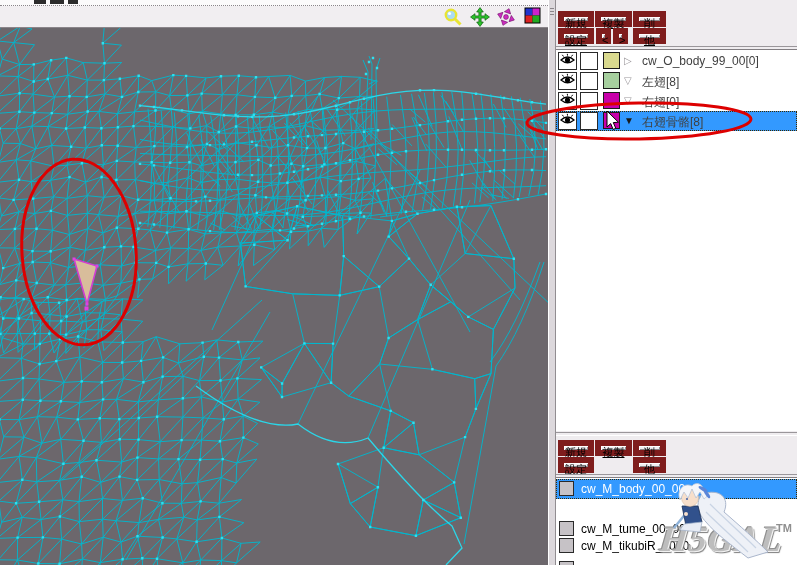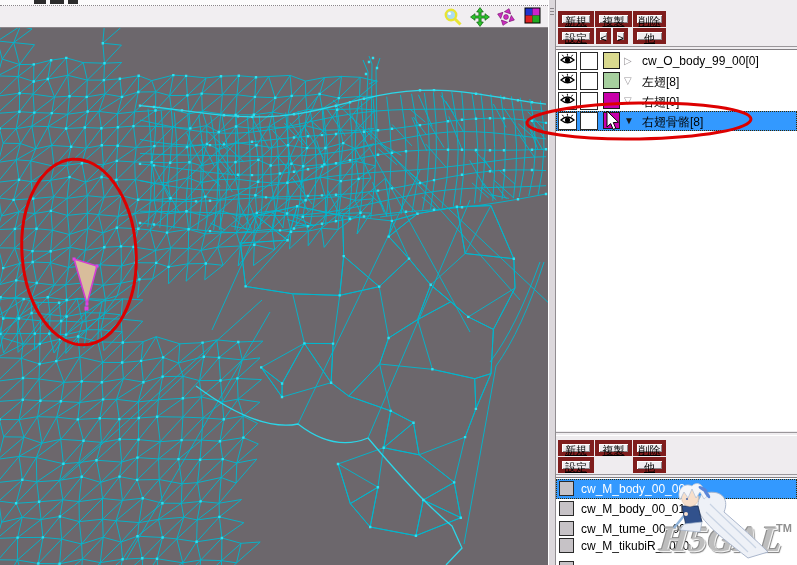--- a/index.html
+++ b/index.html
@@ -14,35 +14,35 @@
   .tbicon{position:absolute;top:1px;width:20px;height:20px;}
   
   #viewport{position:absolute;left:0;top:28px;width:548px;height:537px;background:#6c676c;overflow:hidden;}
   
   #splitter{position:absolute;left:548px;top:0;width:8px;height:565px;background:#dcd8dc;
             border-left:1px solid #ffffff;border-right:1px solid #918d91;box-sizing:border-box;}
   .grip{position:absolute;left:1px;width:4px;height:1px;background:#8a868a;}
   
   #panel{position:absolute;left:556px;top:0;width:241px;height:565px;background:#efecef;}
   .w95-btn{position:absolute;height:16px;box-sizing:border-box;background:#f0edf0;
-           border:4px solid #7f1d1d;box-shadow:inset 1px 1px 0 #ffffff, inset -1px -1px 0 #8d898d;
+           border:6px solid #7f1d1d;box-shadow:inset 1px 1px 0 #ffffff, inset -1px -1px 0 #8d898d;
            font-size:11px;line-height:13px;text-align:center;color:#000;padding:0;
            font-family:"Liberation Sans","DejaVu Sans",sans-serif;}
   .w95-btn.kanji{text-decoration:underline;}
   .hsep{position:absolute;left:0;width:241px;height:2px;
         border-top:1px solid #9a969a;border-bottom:1px solid #ffffff;}
   .listbox{position:absolute;left:0;width:241px;background:#ffffff;
            border-top:1px solid #827e82;box-sizing:border-box;overflow:hidden;}
   .obj-row{position:absolute;left:0;width:241px;height:20px;}
   .obj-row.selected{background:#3399ff;outline:1px dotted #3a2a00;outline-offset:-1px;}
   .mini-btn{position:absolute;top:1px;width:19px;height:18px;background:#fff;border:1px solid #2a2a2a;
             box-sizing:border-box;padding:0;}
   .swatch{position:absolute;top:1px;width:17px;height:17px;border:1px solid #1a1a1a;box-sizing:border-box;}
   .tree-arrow{position:absolute;top:3px;font-size:10px;line-height:14px;}
-  .obj-label{position:absolute;left:86px;top:3px;font-size:12px;color:#000000;white-space:nowrap;}
+  .obj-label{position:absolute;left:86px;top:3px;font-size:12px;color:#404040;white-space:nowrap;}
   .mat-row{position:absolute;left:0;width:241px;height:20px;background:#fff;}
   .mat-row.selected{background:#3399ff;outline:1px dotted #3a2a00;outline-offset:-1px;}
   .mat-swatch{position:absolute;left:3px;top:2px;width:15px;height:15px;background:#c6c2c6;
               border:1px solid #2a2a2a;box-sizing:border-box;}
   .mat-label{position:absolute;left:25px;top:3px;font-size:12px;color:#000;white-space:nowrap;}
   .mat-row.selected .mat-label{color:#ffffff;}
   
   #watermark{position:absolute;left:630px;top:478px;width:167px;height:87px;pointer-events:none;z-index:40;}
   #wm-text{position:absolute;left:30px;top:40px;font:bold italic 36px "Liberation Serif","DejaVu Serif",serif;
            color:#bdbdbd;letter-spacing:1px;transform:skewX(-6deg);
@@ -169,24 +169,20 @@
         <button class="w95-btn kanji" style="left: 39px; top: 440px; width: 37px;">複製</button>
         <button class="w95-btn kanji" style="left: 77px; top: 440px; width: 33px;">削除</button>
         <button class="w95-btn kanji" style="left: 2px; top: 457px; width: 36px;">設定</button>
         <button class="w95-btn kanji" style="left: 77px; top: 457px; width: 33px;">他</button>
       </div>
     <div class="hsep" style="top:474px"></div>
     <div class="listbox" style="top:477px;height:88px" id="mat-list">
         <div class="mat-row selected" style="top: 1px;">
           <span class="mat-swatch"></span>
           <span class="mat-label">cw_M_body_00_00</span>
-        </div>
-        <div class="mat-row" style="top: 21px;">
-          <span class="mat-swatch"></span>
-          <span class="mat-label">cw_M_body_00_01</span>
         </div>
         <div class="mat-row" style="top: 41px;">
           <span class="mat-swatch"></span>
           <span class="mat-label">cw_M_tume_00_00</span>
         </div>
         <div class="mat-row" style="top: 58px; padding-left: 6px;">
           <span class="mat-swatch"></span>
           <span class="mat-label">cw_M_tikubiR_00_0</span>
         </div>
         <div class="mat-row" style="top: 81px;">

